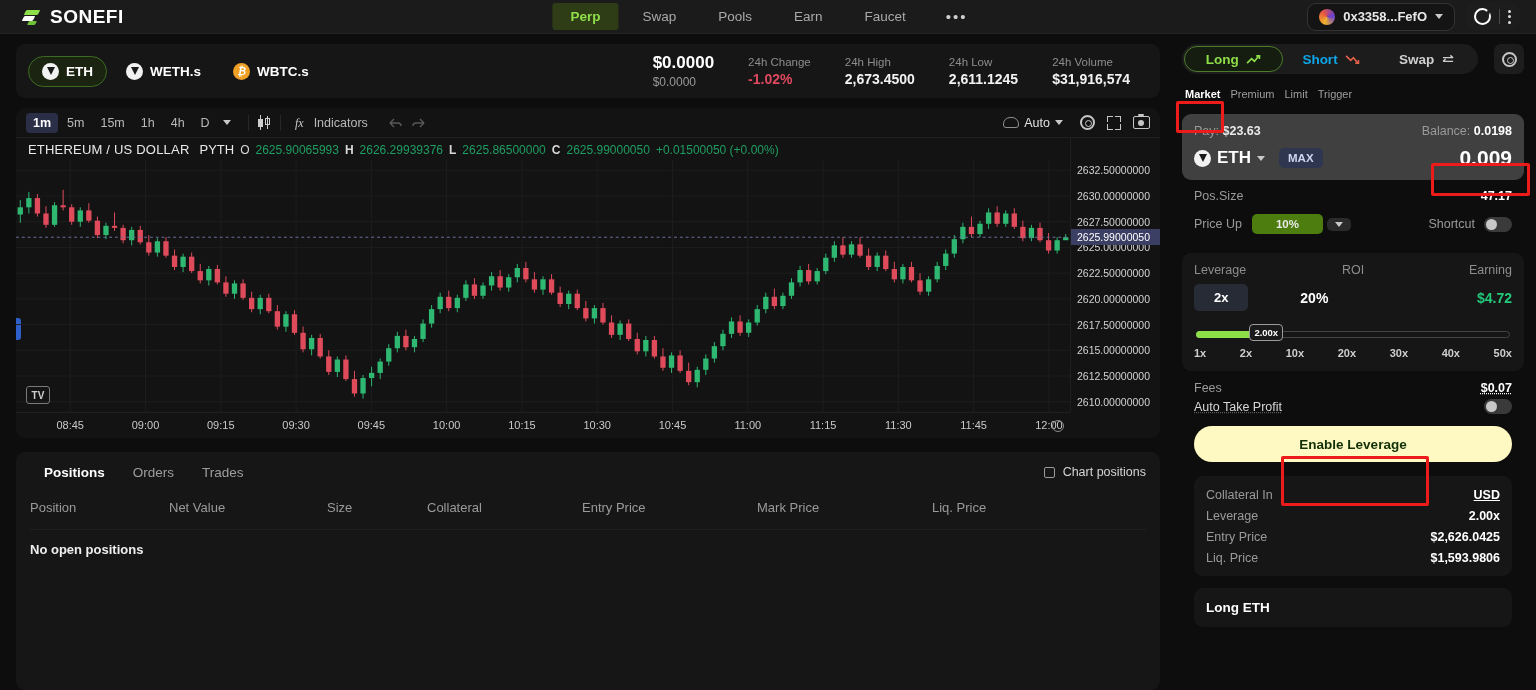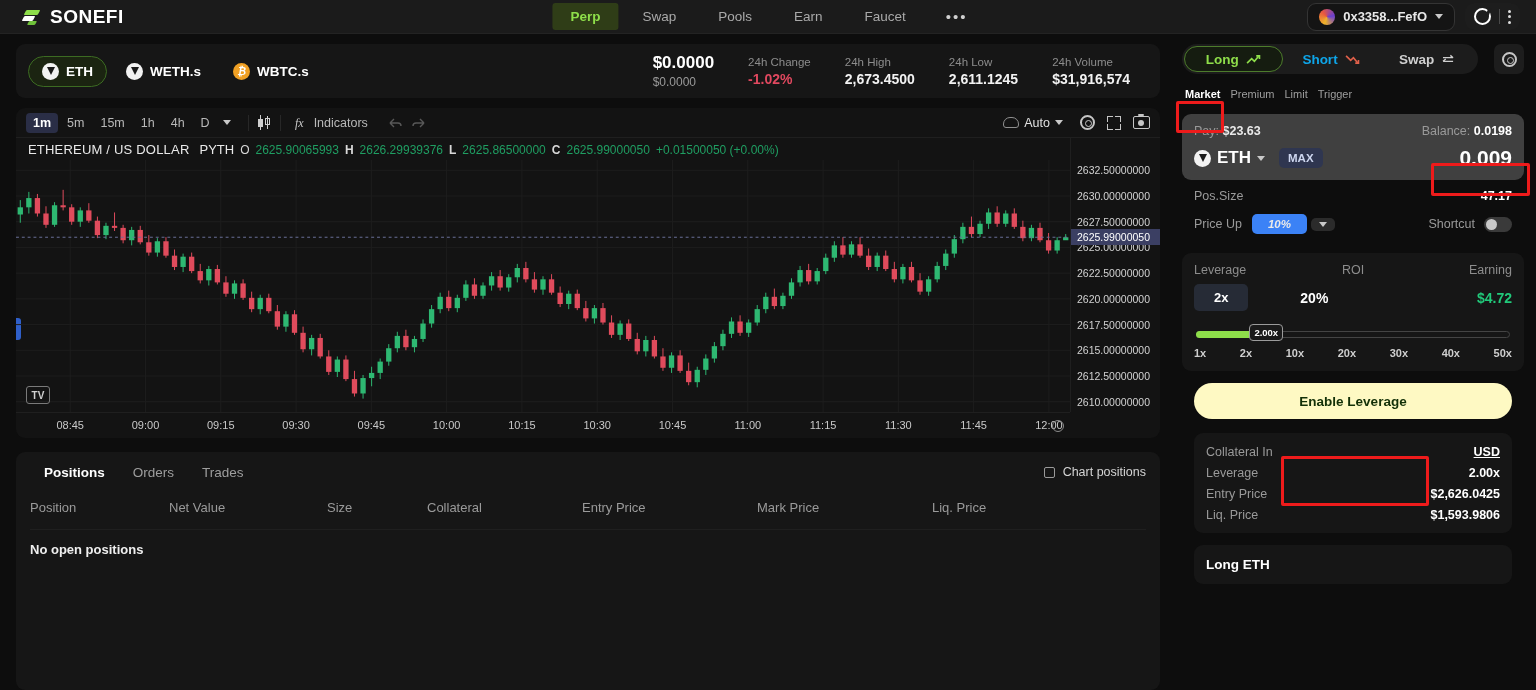--- a/index.html
+++ b/index.html
@@ -218,21 +218,21 @@
   .amt {
     margin-left:auto; font-size:21px; font-weight:bold; color:#fff; text-align:right;
     background:transparent; border:0; width:120px; outline:none; font-family:"Liberation Sans",sans-serif;
   }
   .srow { display:flex; justify-content:space-between; align-items:center; font-size:12.5px; padding: 9px 12px; }
   .srow .k { color:#9a9a9a; }
   .srow .v { color:#fff; font-weight:bold; }
   .pct {
     display:flex;align-items:center; gap:0; margin-left:10px;
   }
-  .pctval { background:#3b82f6; color:#eaeaea; font-size:11.5px;font-weight:bold;padding:4px 16px;border-radius:5px; cursor:pointer;font-style:italic; }
+  .pctval { background:#4d7c0f; color:#eaeaea; font-size:11.5px;font-weight:bold;padding:4px 24px;border-radius:5px; cursor:pointer; }
   .pctchev { background:#2b2b2b; margin-left:4px; padding:4px 8px; border-radius:5px; cursor:pointer; display:flex;align-items:center; }
   .toggle { width:28px;height:15px;border-radius:9px;background:#3a3a3a;position:relative;cursor:pointer; }
   .toggle i { position:absolute;width:11px;height:11px;border-radius:50%;background:#c8c8c8;left:2px;top:2px; }
   .lev { background:#161616; border-radius:9px; margin-top:10px; padding: 10px 12px 12px 12px; }
   .lev3 { display:flex; font-size:12.5px; color:#8d8d8d; }
   .lev3 div:nth-child(1){ flex:1;text-align:left; }
   .lev3 div:nth-child(2){ flex:1;text-align:center; }
   .lev3 div:nth-child(3){ flex:1;text-align:right; }
   .lev3v { display:flex; align-items:center; margin-top:7px; }
   .levbadge { background:#262b36; color:#fff; font-size:13px;font-weight:bold;padding:6px 20px;border-radius:5px; }
@@ -839,20 +839,30 @@
           <span>1x</span>
           <span>2x</span>
           <span>10x</span>
           <span>20x</span>
           <span>30x</span>
           <span>40x</span>
           <span>50x</span>
         </div>
       </div>
 
+      <div class="feerow">
+        <span class="k">Fees</span>
+        <span class="v">$0.07</span>
+      </div>
+      <div class="atp">
+        <span class="k">Auto Take Profit</span>
+        <span class="toggle">
+            <i></i>
+          </span>
+      </div>
 
       <div class="cta" id="enable-leverage-button">Enable Leverage</div>
 
       <div class="detail">
         <div class="drow">
           <span class="k">Collateral In</span>
           <span class="v u">USD</span>
         </div>
         <div class="drow">
           <span class="k">Leverage</span>

